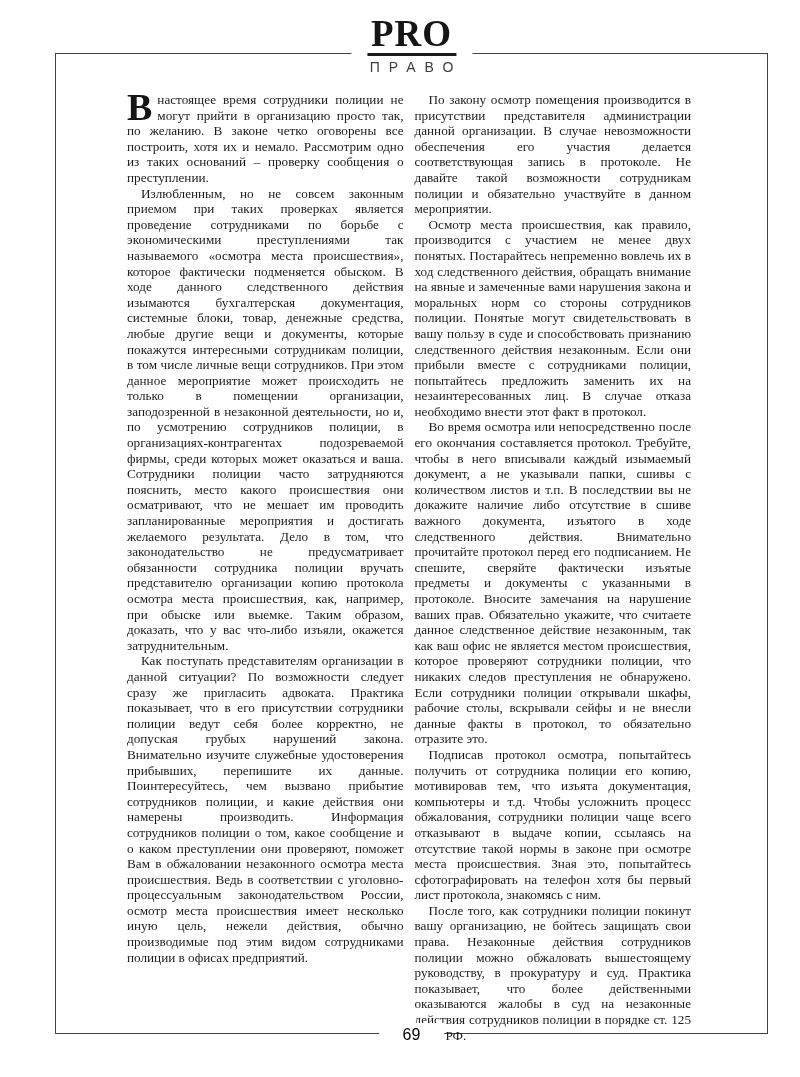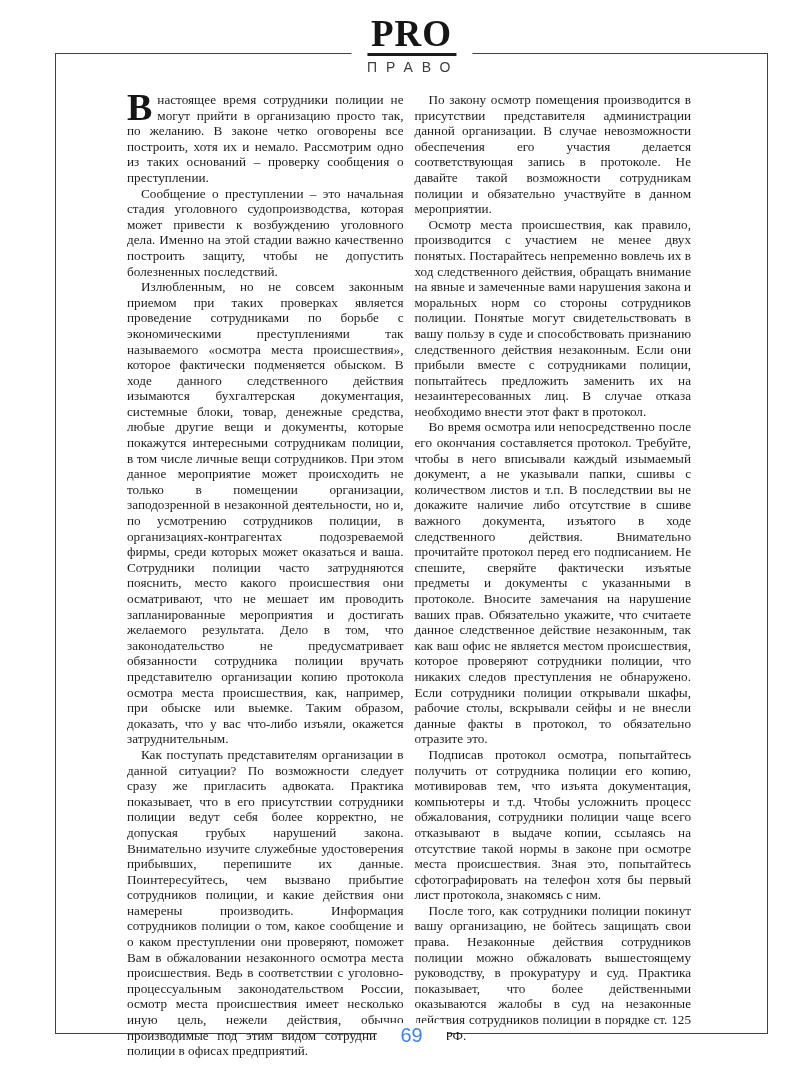--- a/index.html
+++ b/index.html
@@ -18,20 +18,21 @@
     background: #ffffff;
     overflow: visible;
   }
   
   .logo {
     position: absolute;
     top: -38px; left: 50%;
     transform: translateX(-50%);
     background: #ffffff;
     padding: 0 16px;
+    text-align: center;
     z-index: 2;
   }
   .logo-pro {
     display: inline-block;
     font-family: "Liberation Serif", serif;
     font-weight: bold;
     font-size: 37px;
     line-height: 36px;
     letter-spacing: 1px;
     color: #161616;
@@ -76,43 +77,42 @@
     padding: 1px 5px 0 0;
   }
   
   .page-num {
     position: absolute;
     bottom: -14px; left: 50%;
     transform: translateX(-50%);
     background: #ffffff;
     padding: 0 24px;
     font-family: "Liberation Sans", sans-serif;
-    font-size: 20px;
+    font-size: 16px;
     line-height: 24px;
-    color: #3b82f6;
+    color: #000000;
     z-index: 2;
   }
 </style>
 </head>
 <body>
 
 <div class="frame">
 
   <div class="logo">
     <div class="logo-pro">PRO</div>
     <div class="logo-pravo">ПРАВО</div>
   </div>
 
   <div class="content">
 
     <div class="col">
       <p class="lead">
         <span class="dropcap">В</span><span>настоящее время сотрудники полиции не могут прийти в организацию просто так, по желанию. В законе четко оговорены все построить, хотя их и немало. Рассмотрим одно из таких оснований – проверку сообщения о преступлении.</span>
       </p>
-      <p>Сообщение о преступлении – это начальная стадия уголовного судопроизводства, которая может привести к возбуждению уголовного дела. Именно на этой стадии важно качественно построить защиту, чтобы не допустить болезненных последствий.</p>
       <p>Излюбленным, но не совсем законным приемом при таких проверках является проведение сотрудниками по борьбе с экономическими преступлениями так называемого «осмотра места происшествия», которое фактически подменяется обыском. В ходе данного следственного действия изымаются бухгалтерская документация, системные блоки, товар, денежные средства, любые другие вещи и документы, которые покажутся интересными сотрудникам полиции, в том числе личные вещи сотрудников. При этом данное мероприятие может происходить не только в помещении организации, заподозренной в незаконной деятельности, но и, по усмотрению сотрудников полиции, в организациях-контрагентах подозреваемой фирмы, среди которых может оказаться и ваша. Сотрудники полиции часто затрудняются пояснить, место какого происшествия они осматривают, что не мешает им проводить запланированные мероприятия и достигать желаемого результата. Дело в том, что законодательство не предусматривает обязанности сотрудника полиции вручать представителю организации копию протокола осмотра места происшествия, как, например, при обыске или выемке. Таким образом, доказать, что у вас что-либо изъяли, окажется затруднительным.</p>
       <p>Как поступать представителям организации в данной ситуации? По возможности следует сразу же пригласить адвоката. Практика показывает, что в его присутствии сотрудники полиции ведут себя более корректно, не допуская грубых нарушений закона. Внимательно изучите служебные удостоверения прибывших, перепишите их данные. Поинтересуйтесь, чем вызвано прибытие сотрудников полиции, и какие действия они намерены производить. Информация сотрудников полиции о том, какое сообщение и о каком преступлении они проверяют, поможет Вам в обжаловании незаконного осмотра места происшествия. Ведь в соответствии с уголовно-процессуальным законодательством России, осмотр места происшествия имеет несколько иную цель, нежели действия, обычно производимые под этим видом сотрудниками полиции в офисах предприятий.</p>
     </div>
 
     <div class="col">
       <p>По закону осмотр помещения производится в присутствии представителя администрации данной организации. В случае невозможности обеспечения его участия делается соответствующая запись в протоколе. Не давайте такой возможности сотрудникам полиции и обязательно участвуйте в данном мероприятии.</p>
       <p>Осмотр места происшествия, как правило, производится с участием не менее двух понятых. Постарайтесь непременно вовлечь их в ход следственного действия, обращать внимание на явные и замеченные вами нарушения закона и моральных норм со стороны сотрудников полиции. Понятые могут свидетельствовать в вашу пользу в суде и способствовать признанию следственного действия незаконным. Если они прибыли вместе с сотрудниками полиции, попытайтесь предложить заменить их на незаинтересованных лиц. В случае отказа необходимо внести этот факт в протокол.</p>
       <p>Во время осмотра или непосредственно после его окончания составляется протокол. Требуйте, чтобы в него вписывали каждый изымаемый документ, а не указывали папки, сшивы с количеством листов и т.п. В последствии вы не докажите наличие либо отсутствие в сшиве важного документа, изъятого в ходе следственного действия. Внимательно прочитайте протокол перед его подписанием. Не спешите, сверяйте фактически изъятые предметы и документы с указанными в протоколе. Вносите замечания на нарушение ваших прав. Обязательно укажите, что считаете данное следственное действие незаконным, так как ваш офис не является местом происшествия, которое проверяют сотрудники полиции, что никаких следов преступления не обнаружено. Если сотрудники полиции открывали шкафы, рабочие столы, вскрывали сейфы и не внесли данные факты в протокол, то обязательно отразите это.</p>
       <p>Подписав протокол осмотра, попытайтесь получить от сотрудника полиции его копию, мотивировав тем, что изъята документация, компьютеры и т.д. Чтобы усложнить процесс обжалования, сотрудники полиции чаще всего отказывают в выдаче копии, ссылаясь на отсутствие такой нормы в законе при осмотре места происшествия. Зная это, попытайтесь сфотографировать на телефон хотя бы первый лист протокола, знакомясь с ним.</p>
       <p>После того, как сотрудники полиции покинут вашу организацию, не бойтесь защищать свои права. Незаконные действия сотрудников полиции можно обжаловать вышестоящему руководству, в прокуратуру и суд. Практика показывает, что более действенными оказываются жалобы в суд на незаконные действия сотрудников полиции в порядке ст. 125 УПК РФ.</p>

